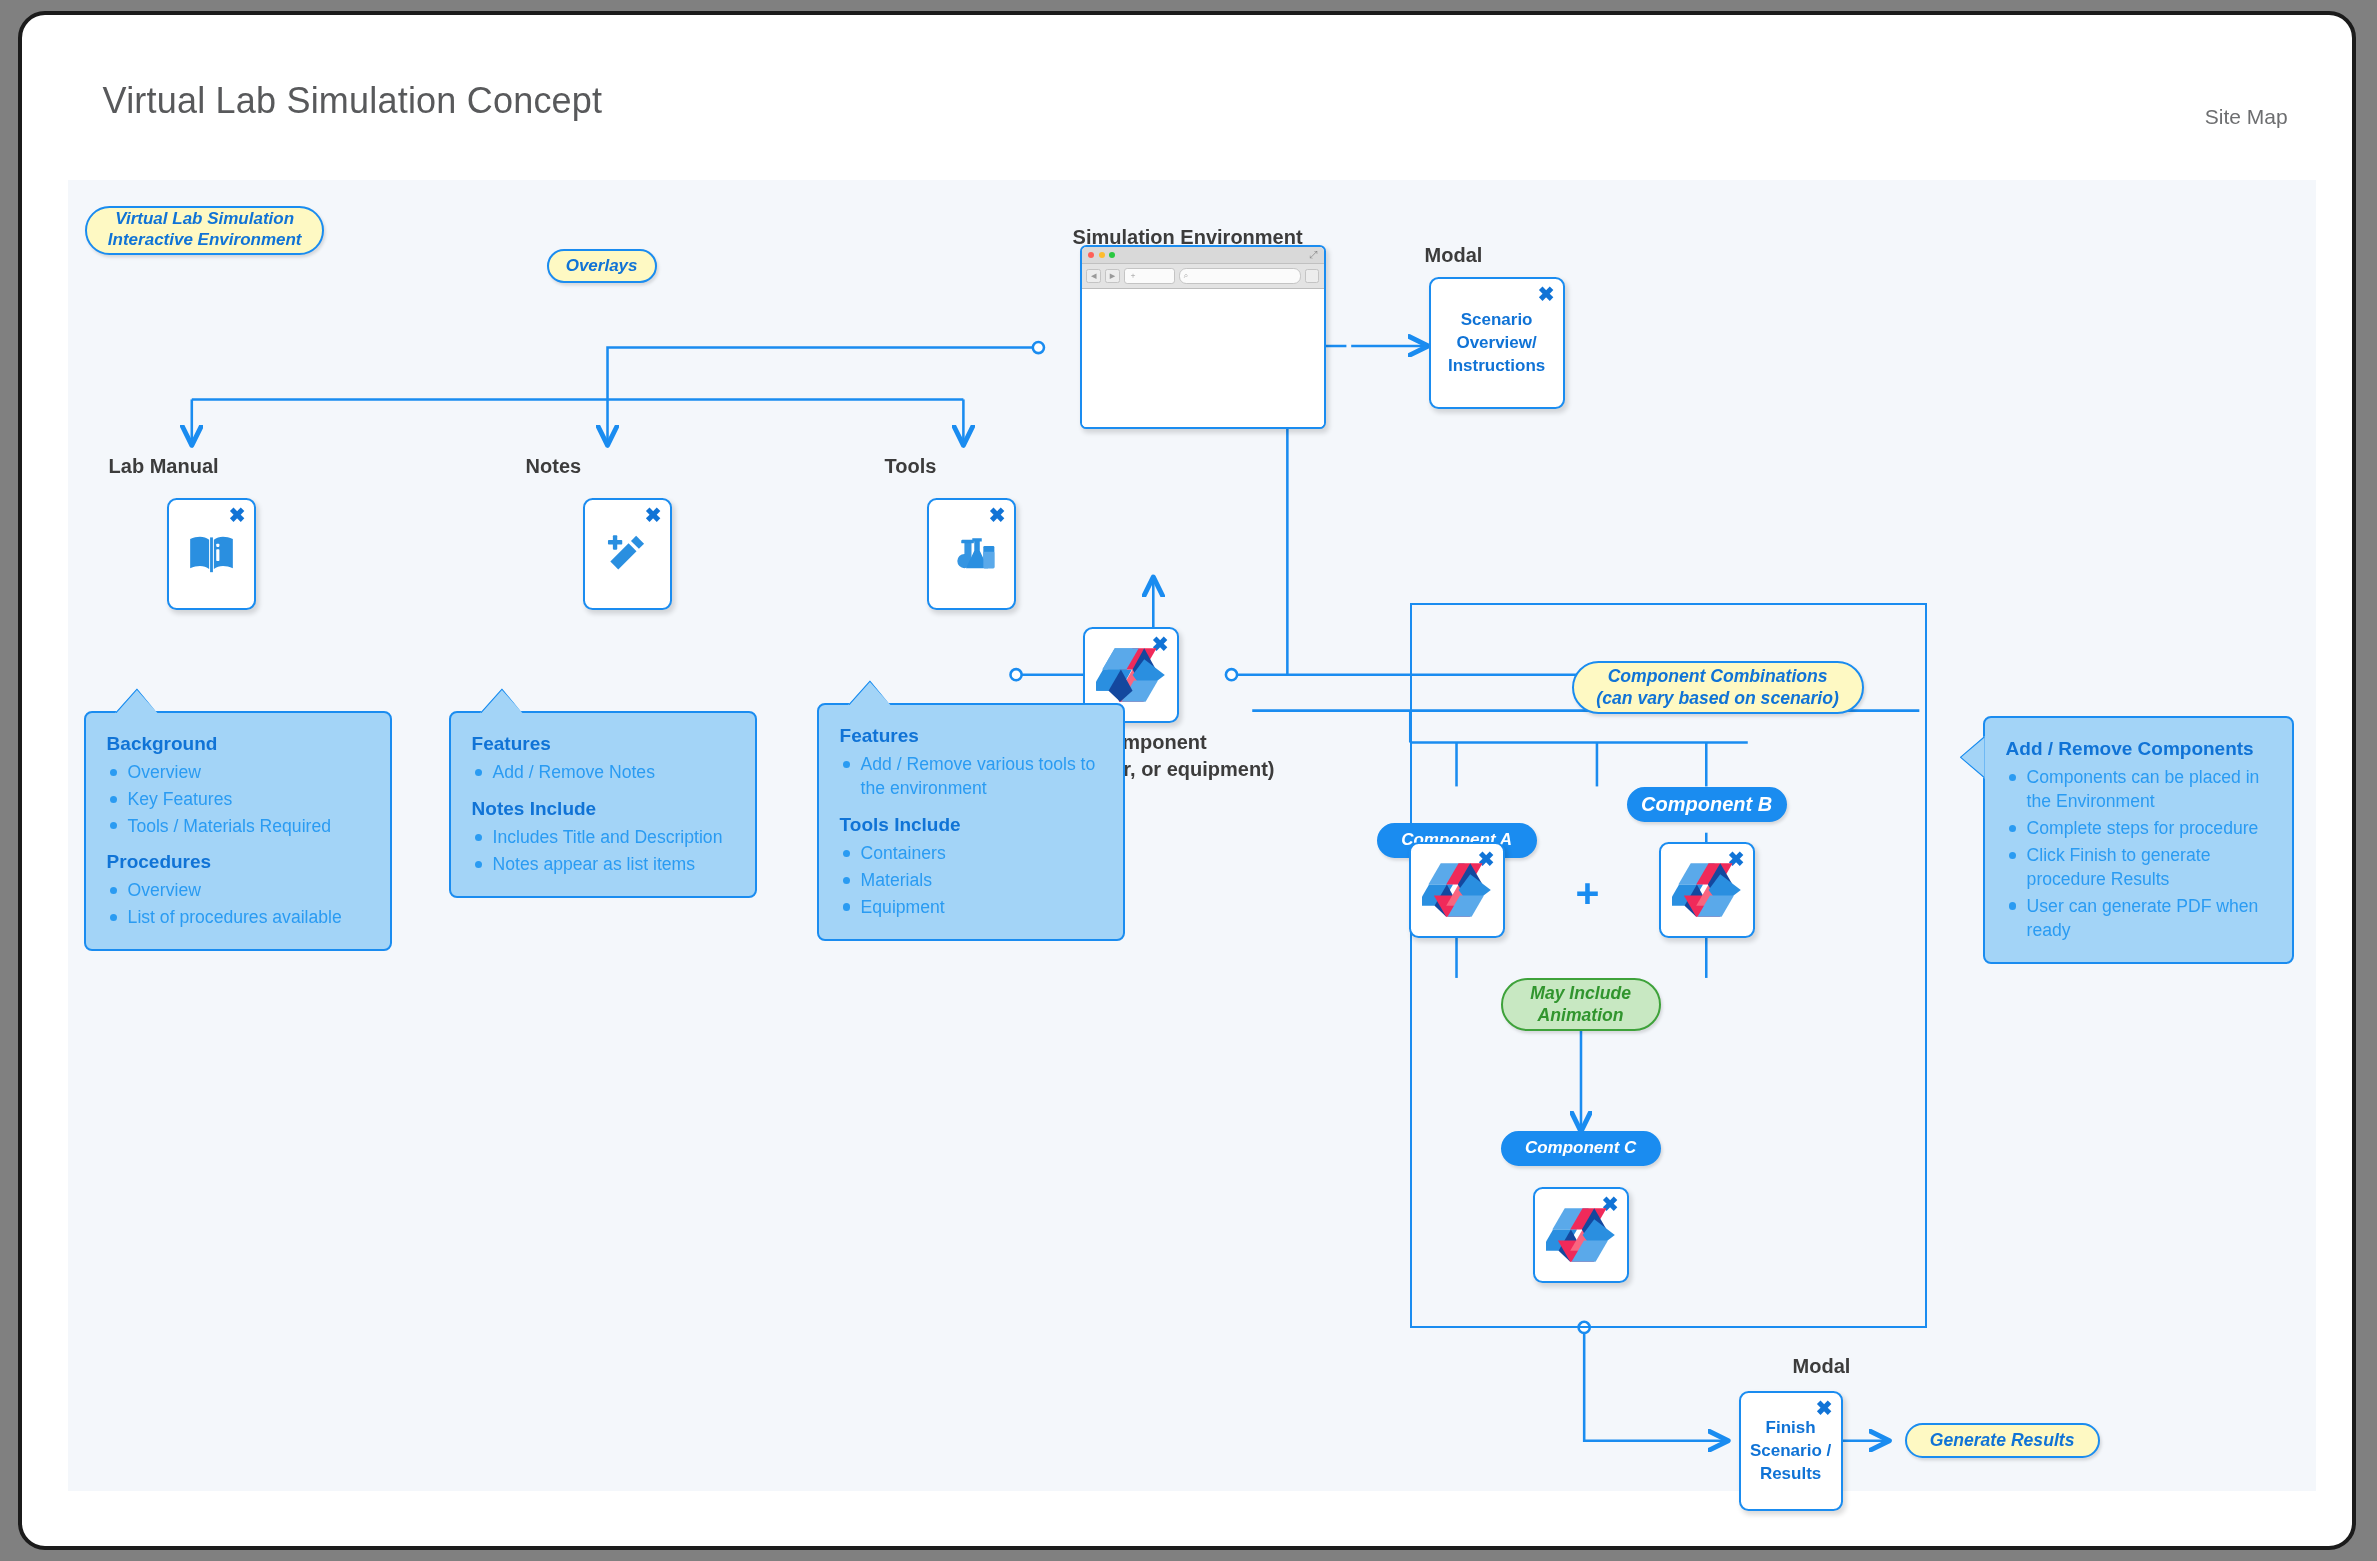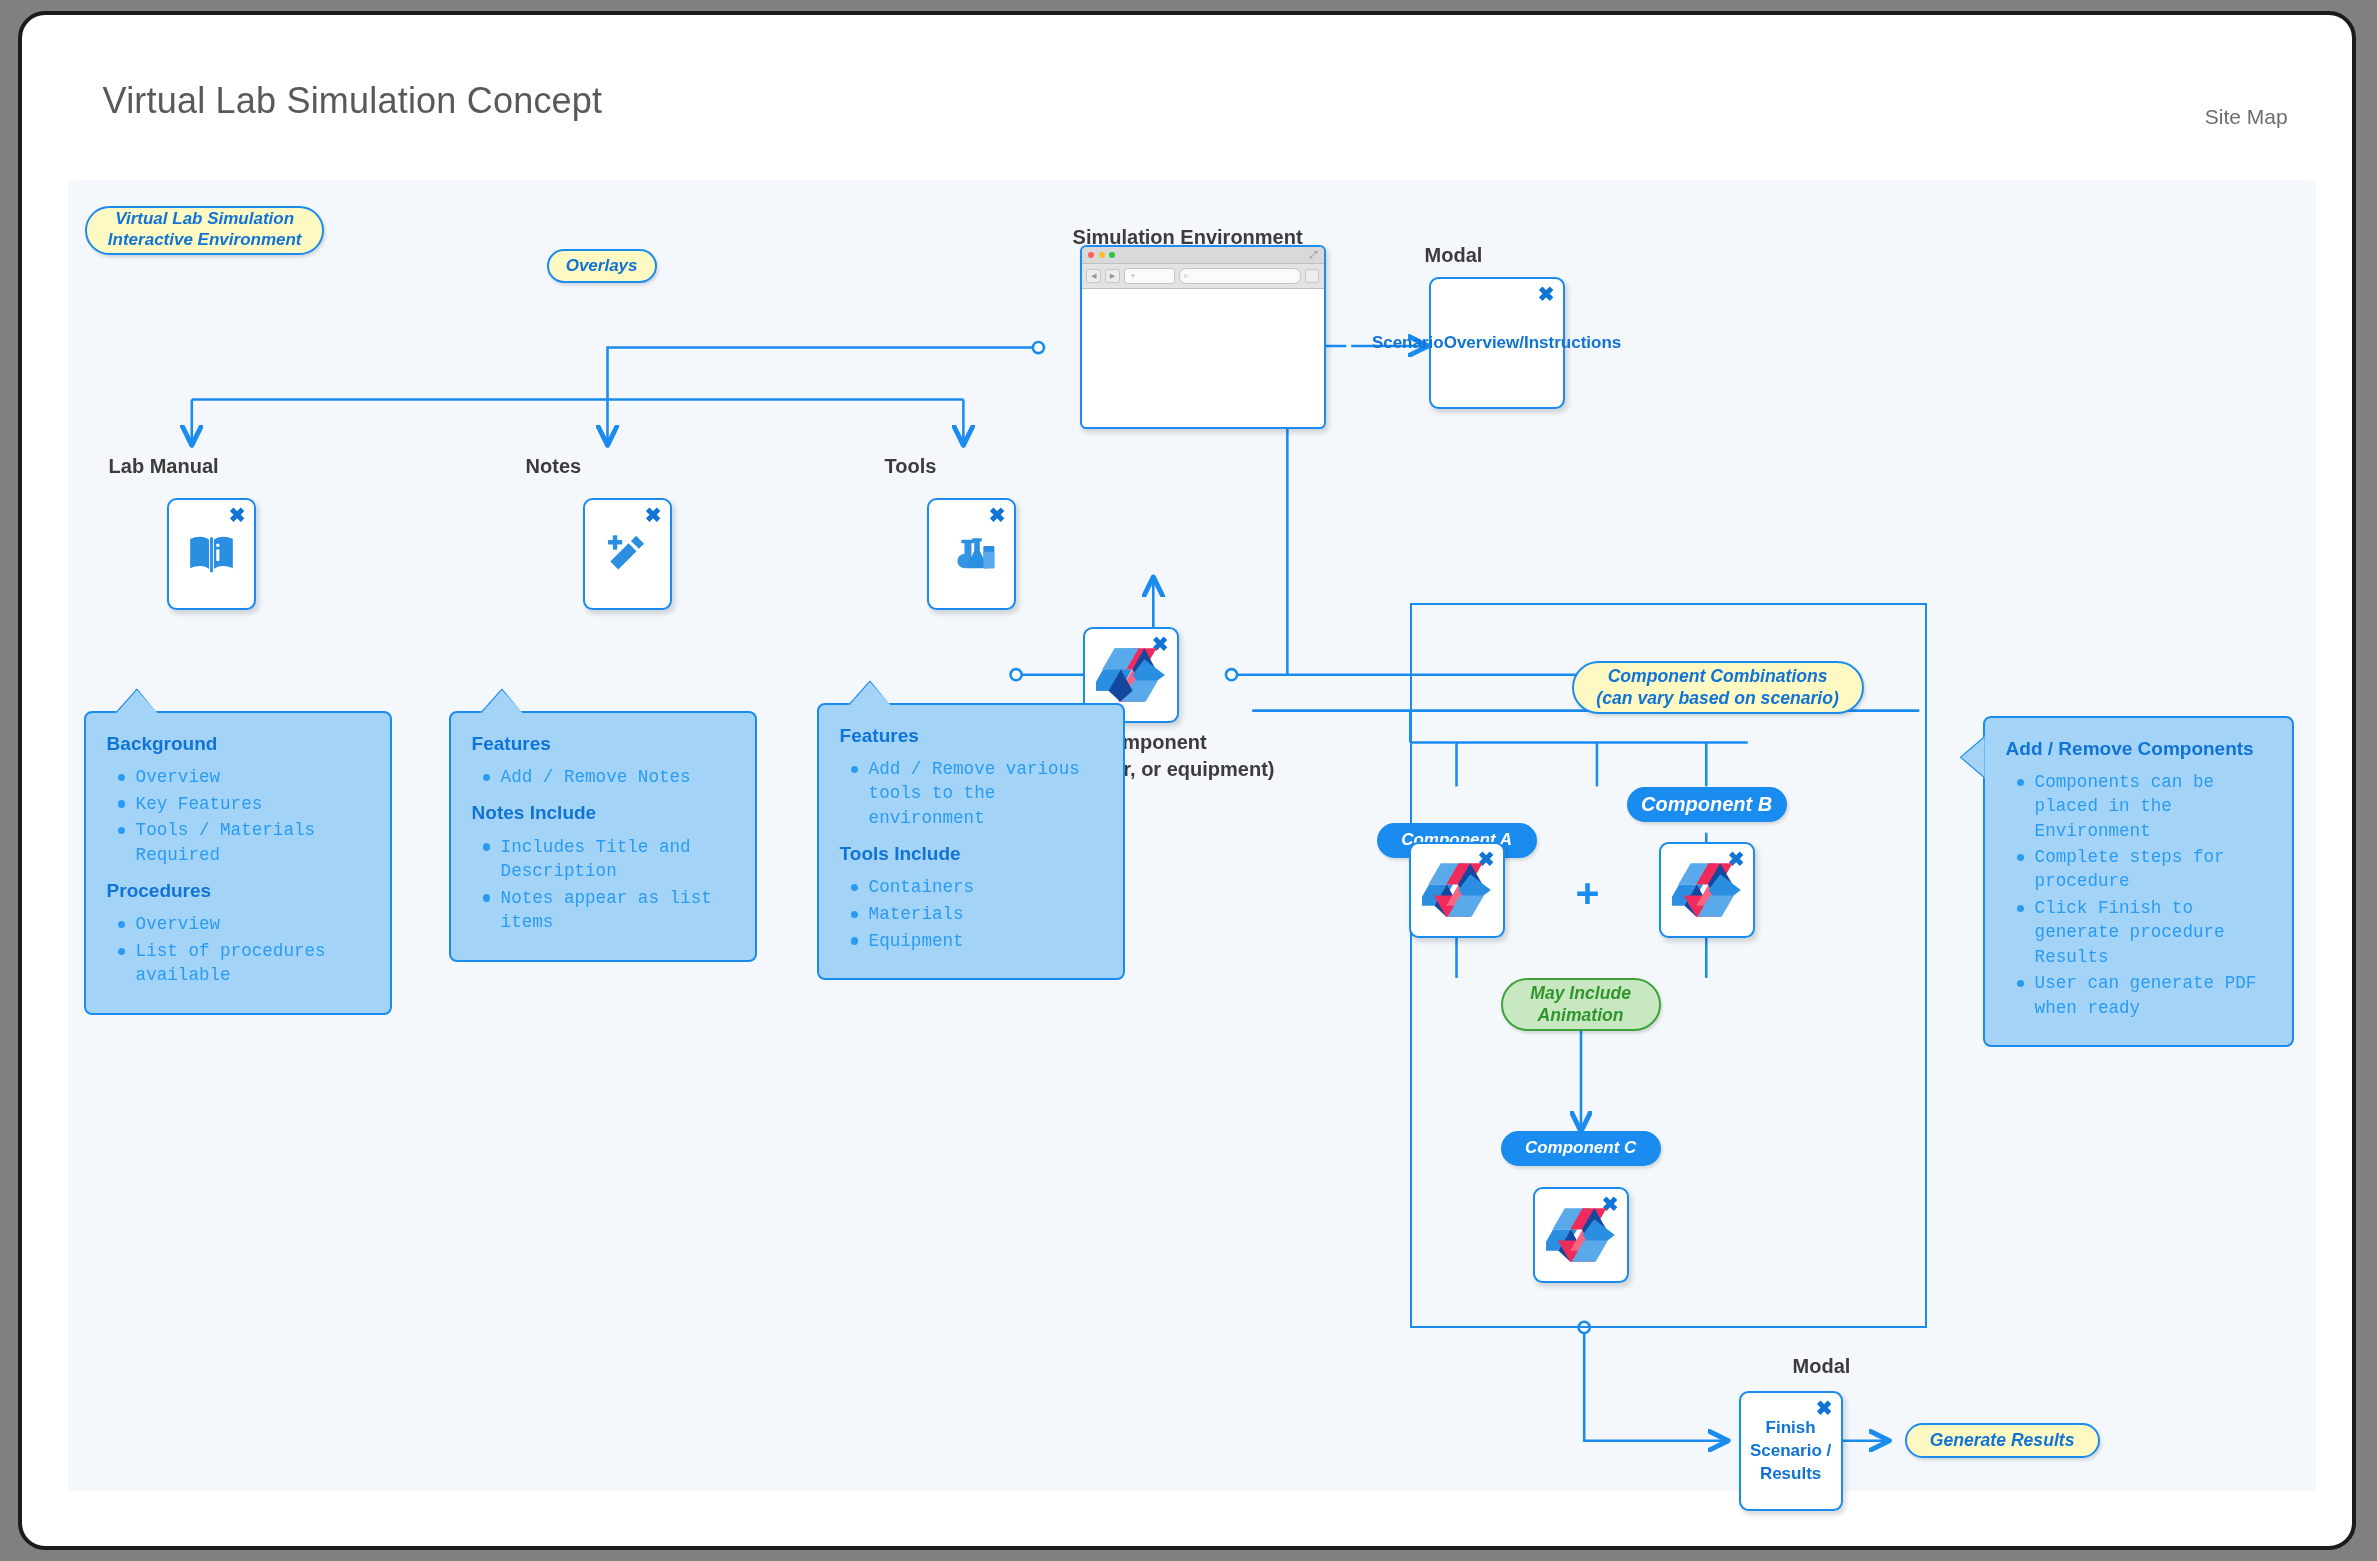--- a/index.html
+++ b/index.html
@@ -81,21 +81,21 @@
     background:#a3d4f7;
     clip-path:polygon(100% 0,0 50%,100% 100%);
   }
   .callout .tail-left:before{
     content:"";position:absolute;left:0;top:0;width:25px;height:43px;
     background:#1a8cf0;
     clip-path:polygon(100% 0,0 50%,100% 100%,100% 96%,7% 50%,100% 4%);
   }
   .callout h4{margin:0 0 3.2px 0;font-size:19px;color:#1073d6;font-weight:bold;}
   .callout h4.gap{margin-top:11.2px;}
-  .callout ul{margin:8px;padding:0;list-style:none;font-family:Liberation Mono, monospace;}
+  .callout ul{margin:0;padding:0;list-style:none;}
   .callout li{
     position:relative;padding-left:21px;margin:2.4px 0;
   }
   .callout li:before{
     content:"";position:absolute;left:3.2px;top:8.8px;width:7.2px;height:7.2px;
     border-radius:50%;background:#2a9bf2;
   }
 
   
   .browser{
@@ -245,21 +245,21 @@
           </span>
         <span class="endbtn"></span>
       </div>
       <div class="body" style="height:140px;"></div>
     </div>
 
     <div class="node-label" style="left:1357px;top:64px;">Modal</div>
 
     <div class="card" style="left:1361px;top:97px;width:136px;height:132px;">
       <span class="close">✖</span>
-      <div class="glyph" style="flex-direction:row;color:#1073d6;font-size:17px;font-weight:bold;line-height:1.35;">
+      <div class="glyph" style="flex-direction:column;color:#1073d6;font-size:17px;font-weight:bold;line-height:1.35;">
         <span>Scenario</span>
         <span>Overview/</span>
         <span>Instructions</span>
       </div>
     </div>
 
     <div class="node-label" style="left:41px;top:275px;">Lab Manual</div>
     <div class="node-label" style="left:458px;top:275px;">Notes</div>
     <div class="node-label" style="left:817px;top:275px;">Tools</div>
 

